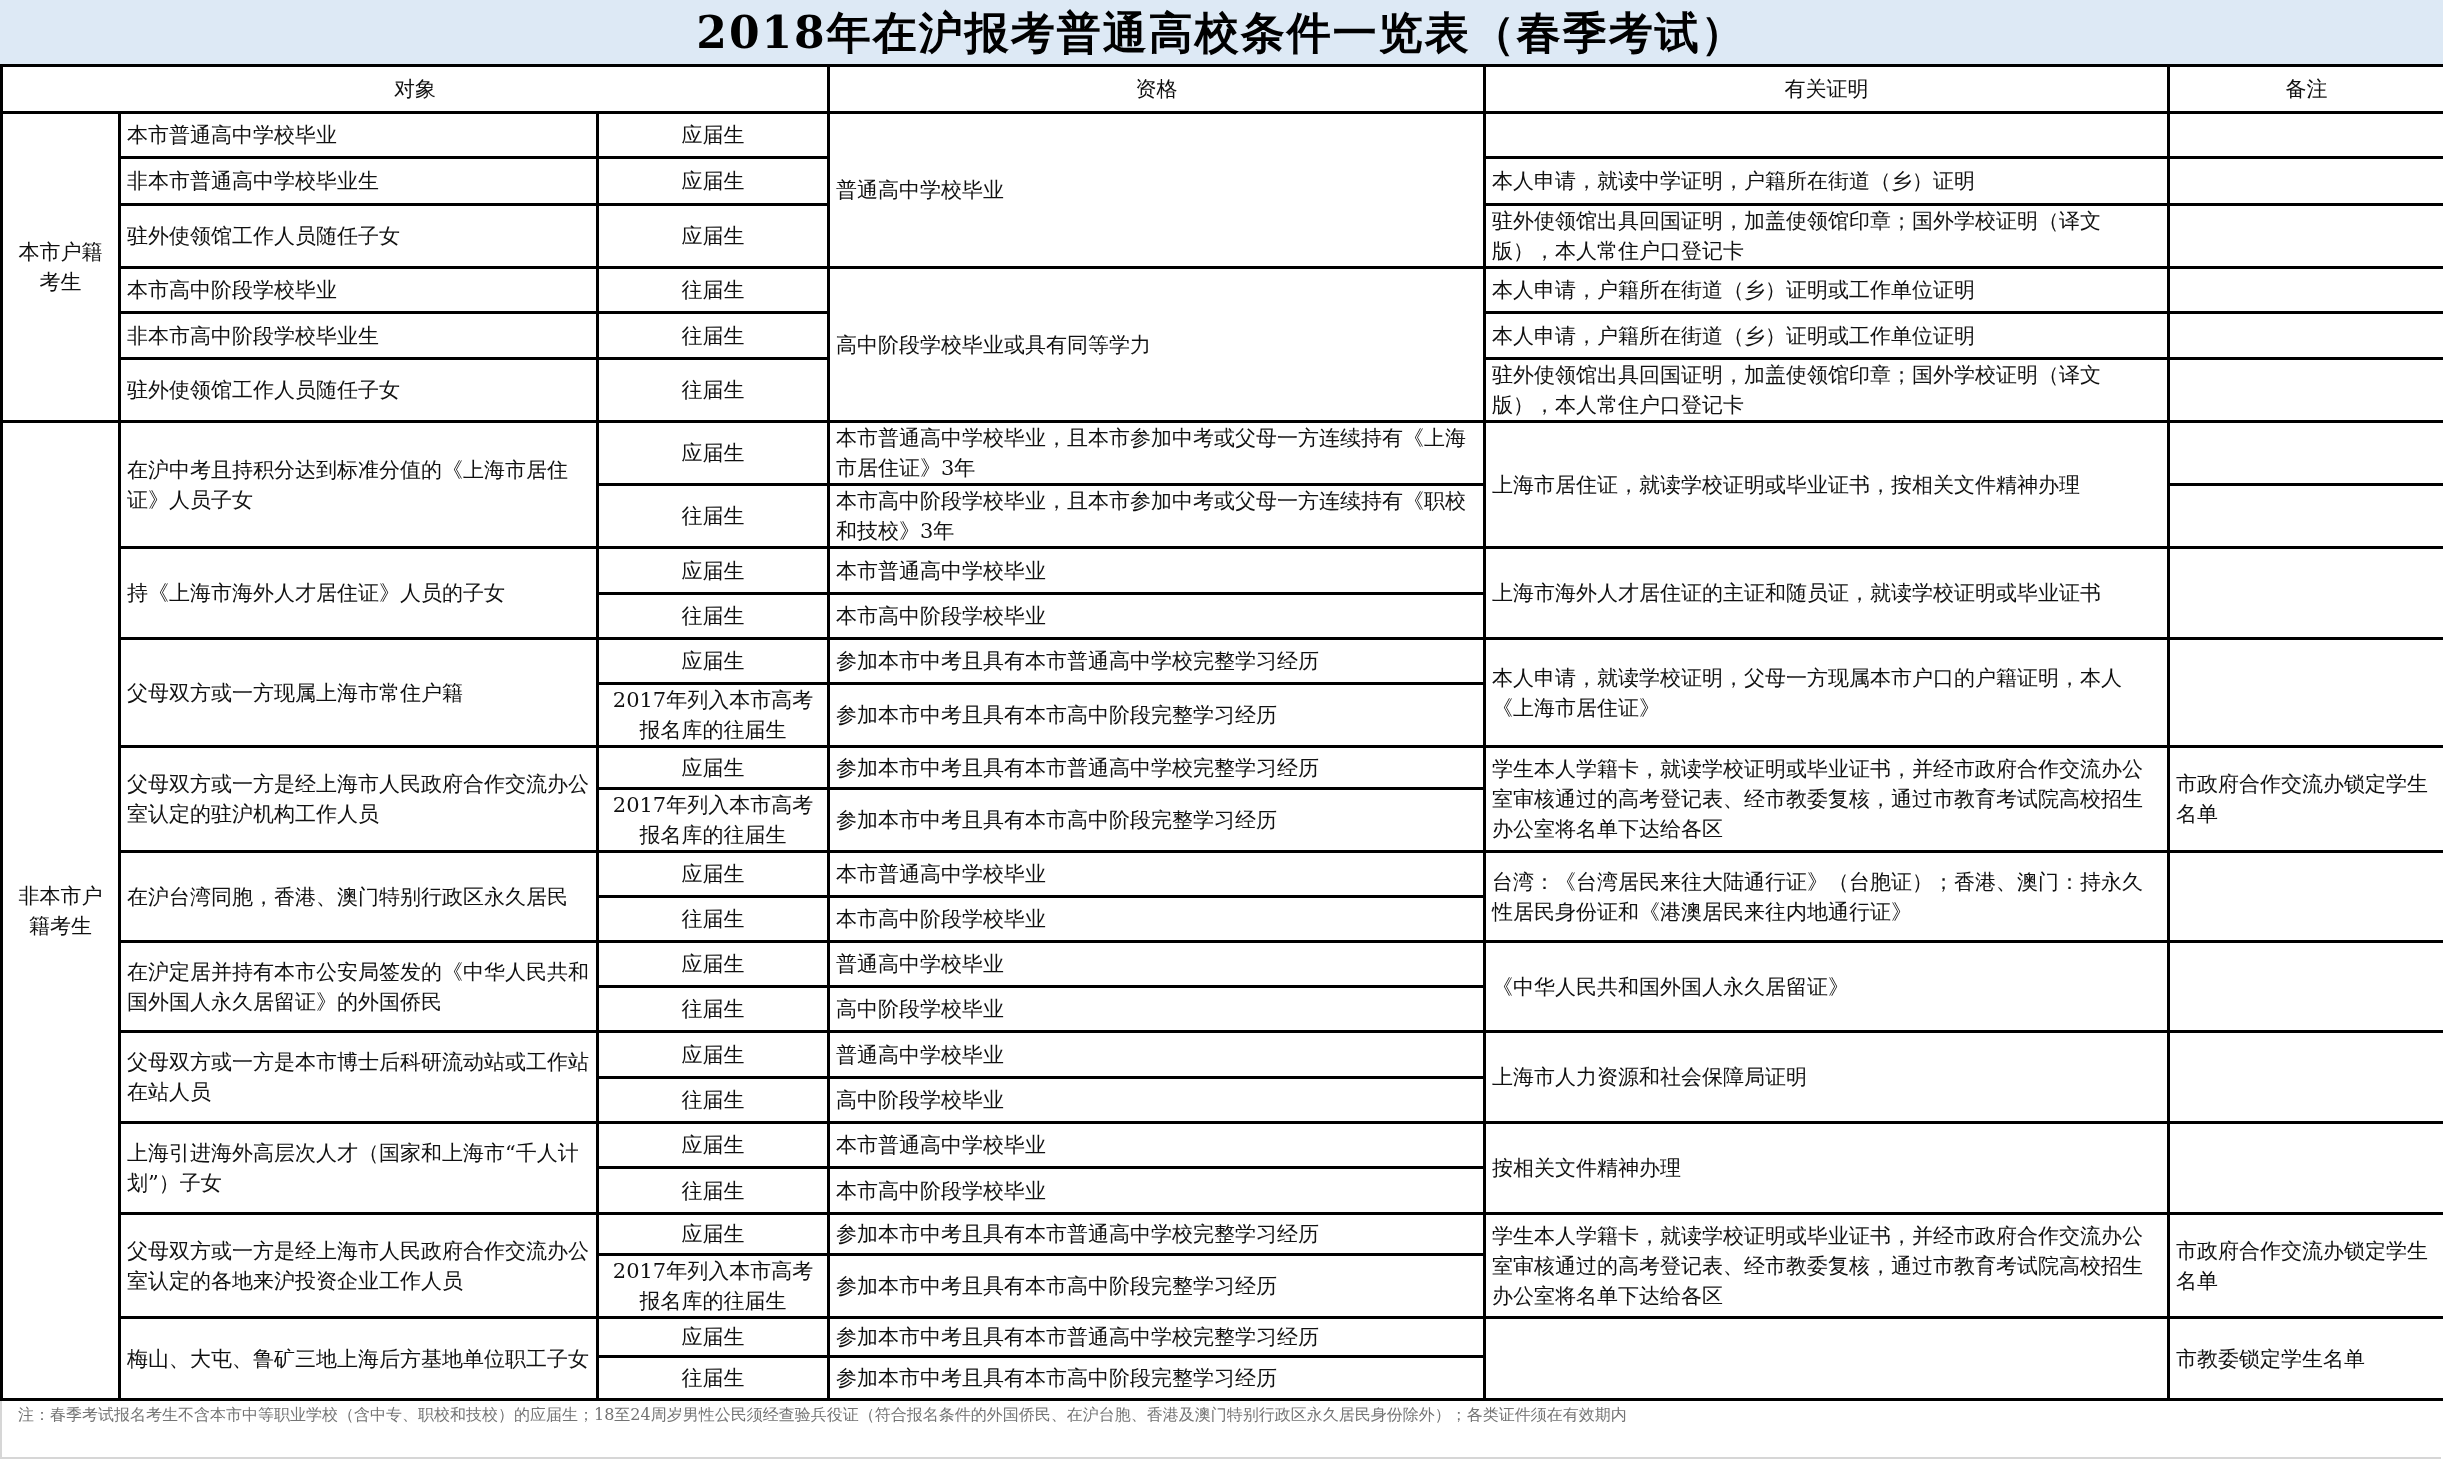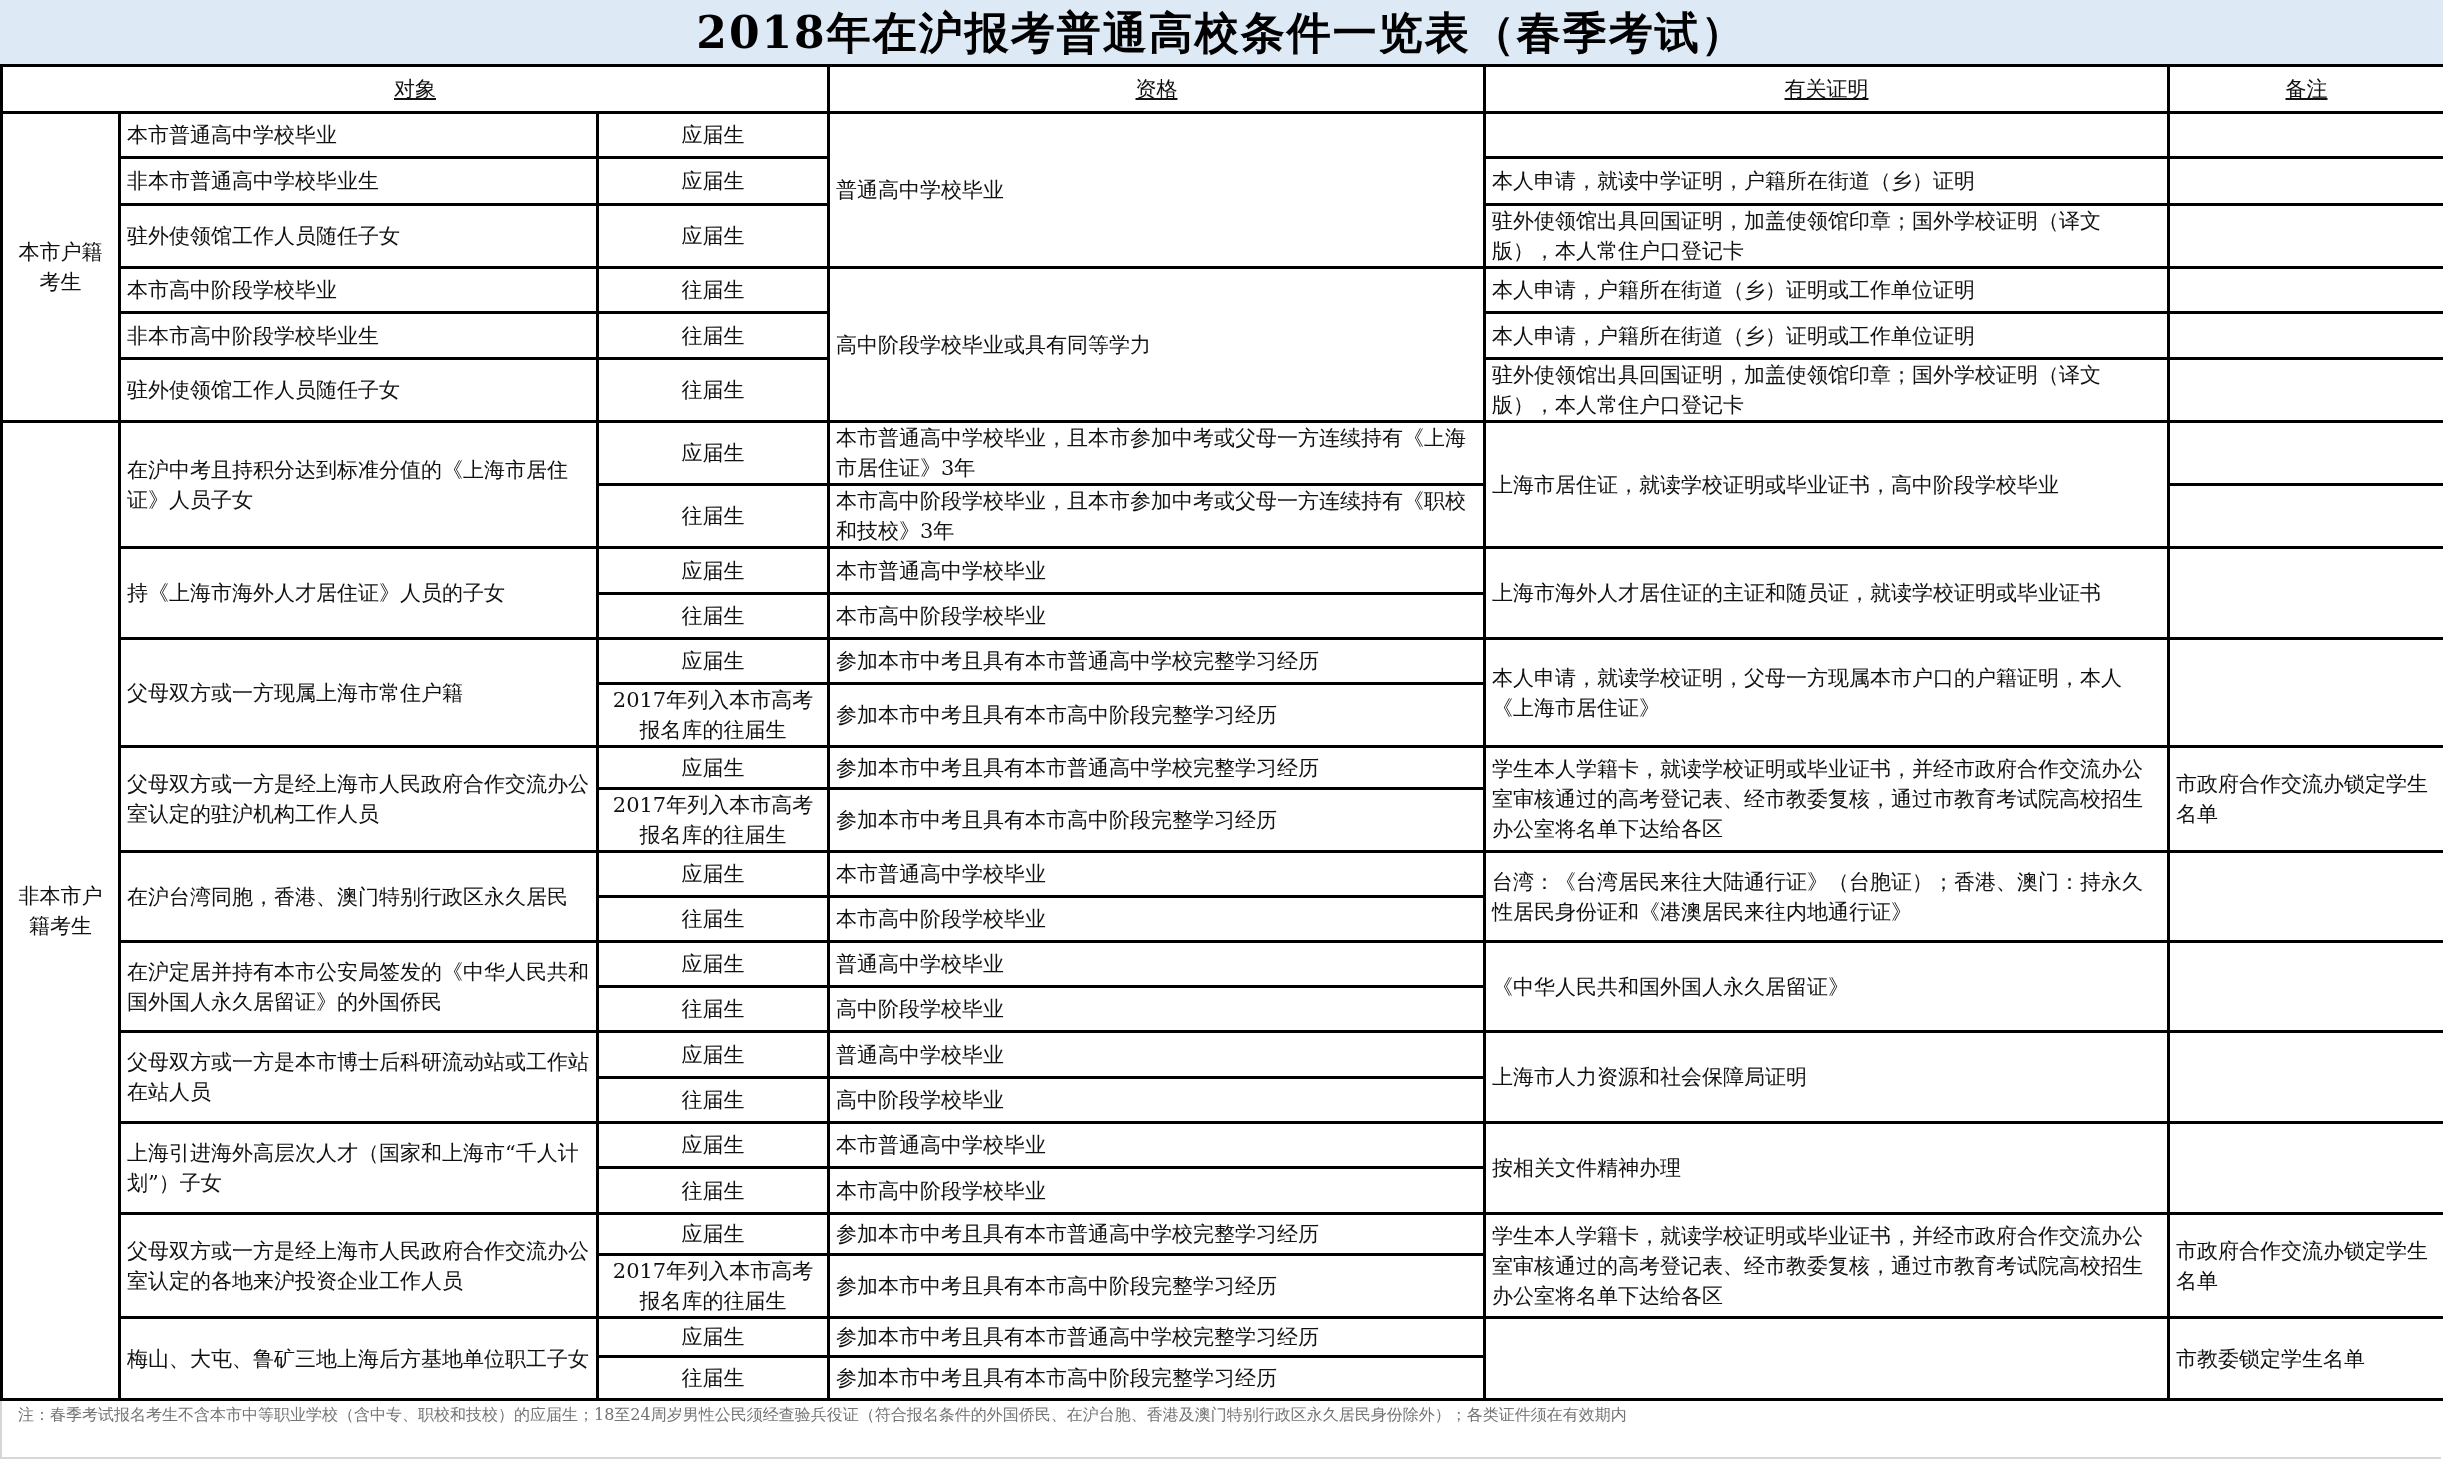--- a/index.html
+++ b/index.html
@@ -8,21 +8,21 @@
   .sheet { position:absolute; left:0; top:0; width:2441px; height:1459px;
            border-left:2px solid #d6d6d6; border-bottom:2px solid #d6d6d6; border-top:2px solid #d6d6d6; box-sizing:border-box; }
   .title-band { position:absolute; left:0; top:0; width:2443px; height:66px;
                 background:#dde9f5; display:flex; align-items:center; justify-content:center; }
   .title { font-size:44px; font-weight:bold; letter-spacing:2px; color:#000;
            font-family:"DejaVu Serif","Liberation Serif",serif; }
   table.grid { position:absolute; left:0; top:64px; border-collapse:collapse; table-layout:fixed;
                width:2443px; }
   table.grid td, table.grid th { border:3px solid #000; padding:0 6px; font-size:21px; line-height:30px;
                font-weight:normal; vertical-align:middle; overflow:hidden; word-break:break-all; }
-  table.grid th { height:40px;text-decoration:underline; }
+  table.grid th { height:40px; }
   .c { text-align:center;margin-top:39px; }
   .l { text-align:left; }
   .tight { line-height:28px; padding:0 2px; }
   .note { position:absolute; left:18px; top:1405px; font-size:16px; color:#737373; white-space:nowrap; }
 </style>
 </head>
 <body>
 
 <div class="sheet"></div>
 
@@ -87,21 +87,21 @@
       <td class="c">往届生</td>
       <td class="l tight">驻外使领馆出具回国证明，加盖使领馆印章；国外学校证明（译文版），本人常住户口登记卡</td>
       <td class="l"></td>
     </tr>
 
     <tr style="height:60px">
       <td rowspan="20" class="c">非本市户籍考生</td>
       <td rowspan="2" class="l">在沪中考且持积分达到标准分值的《上海市居住证》人员子女</td>
       <td class="c">应届生</td>
       <td class="l tight">本市普通高中学校毕业，且本市参加中考或父母一方连续持有《上海市居住证》3年</td>
-      <td rowspan="2" class="l">上海市居住证，就读学校证明或毕业证书，高中阶段学校毕业</td>
+      <td rowspan="2" class="l">上海市居住证，就读学校证明或毕业证书，按相关文件精神办理</td>
       <td class="l"></td>
     </tr>
     <tr style="height:60px">
       <td class="c">往届生</td>
       <td class="l tight">本市高中阶段学校毕业，且本市参加中考或父母一方连续持有《职校和技校》3年</td>
       <td class="l"></td>
     </tr>
 
     <tr style="height:46px">
       <td rowspan="2" class="l">持《上海市海外人才居住证》人员的子女</td>

